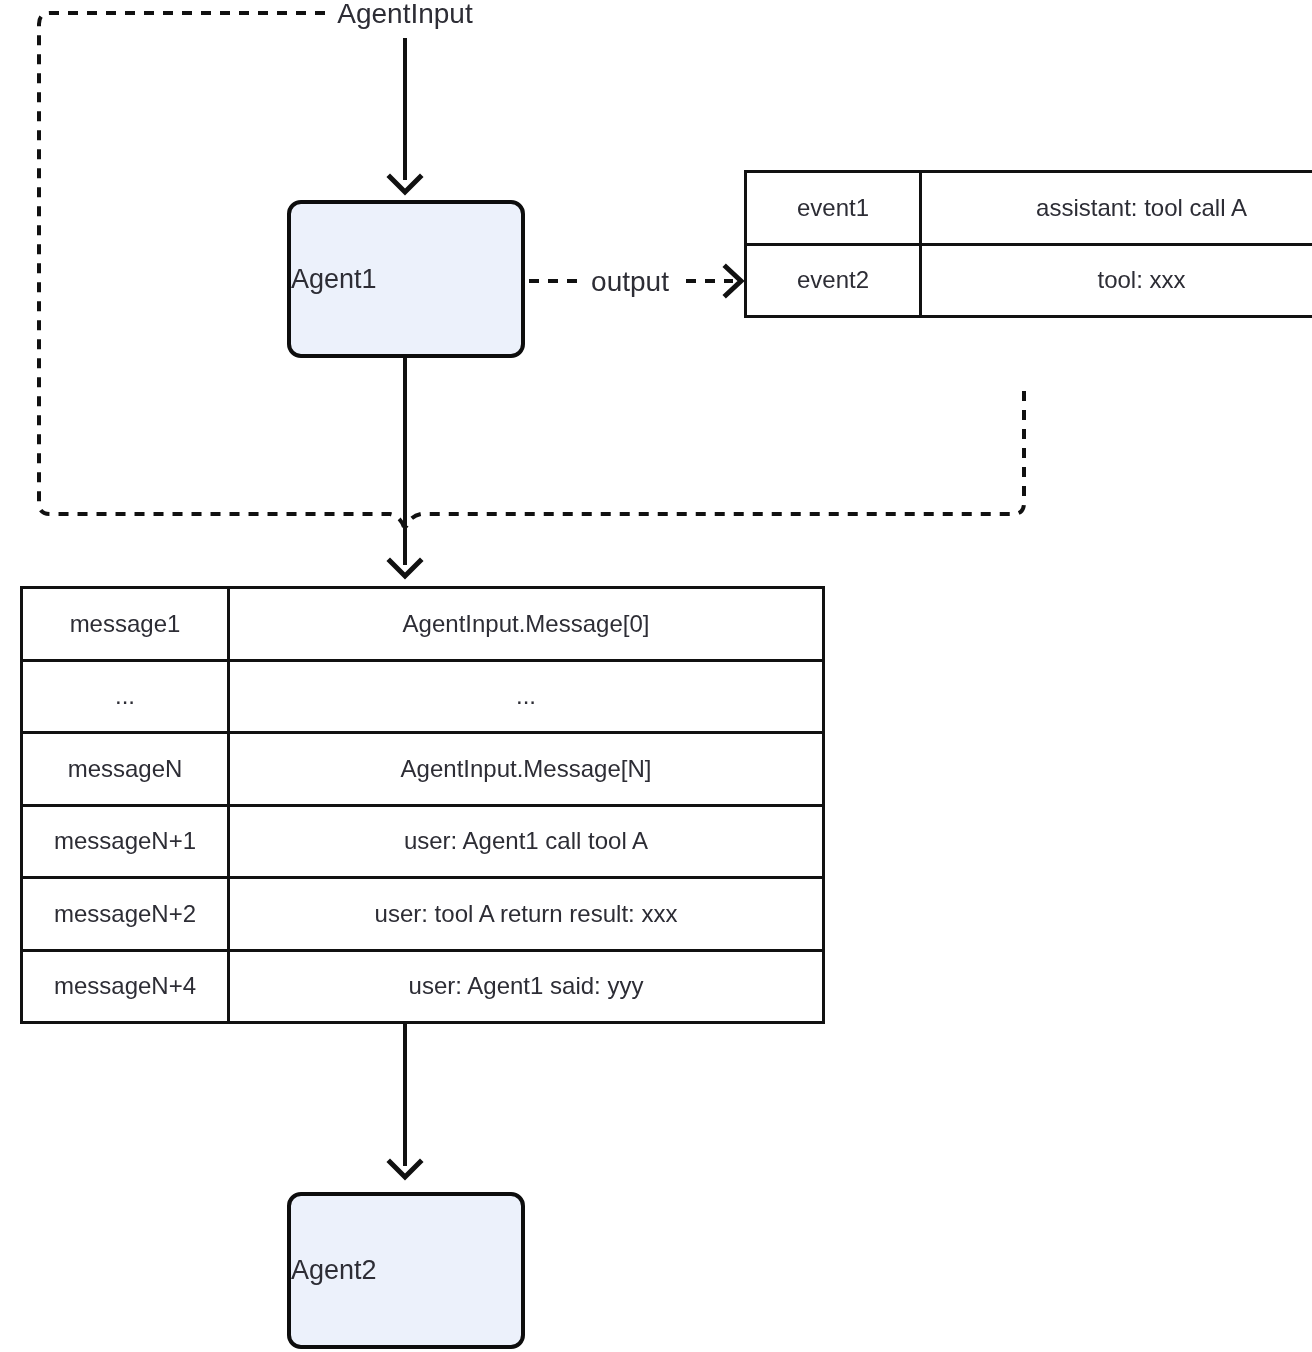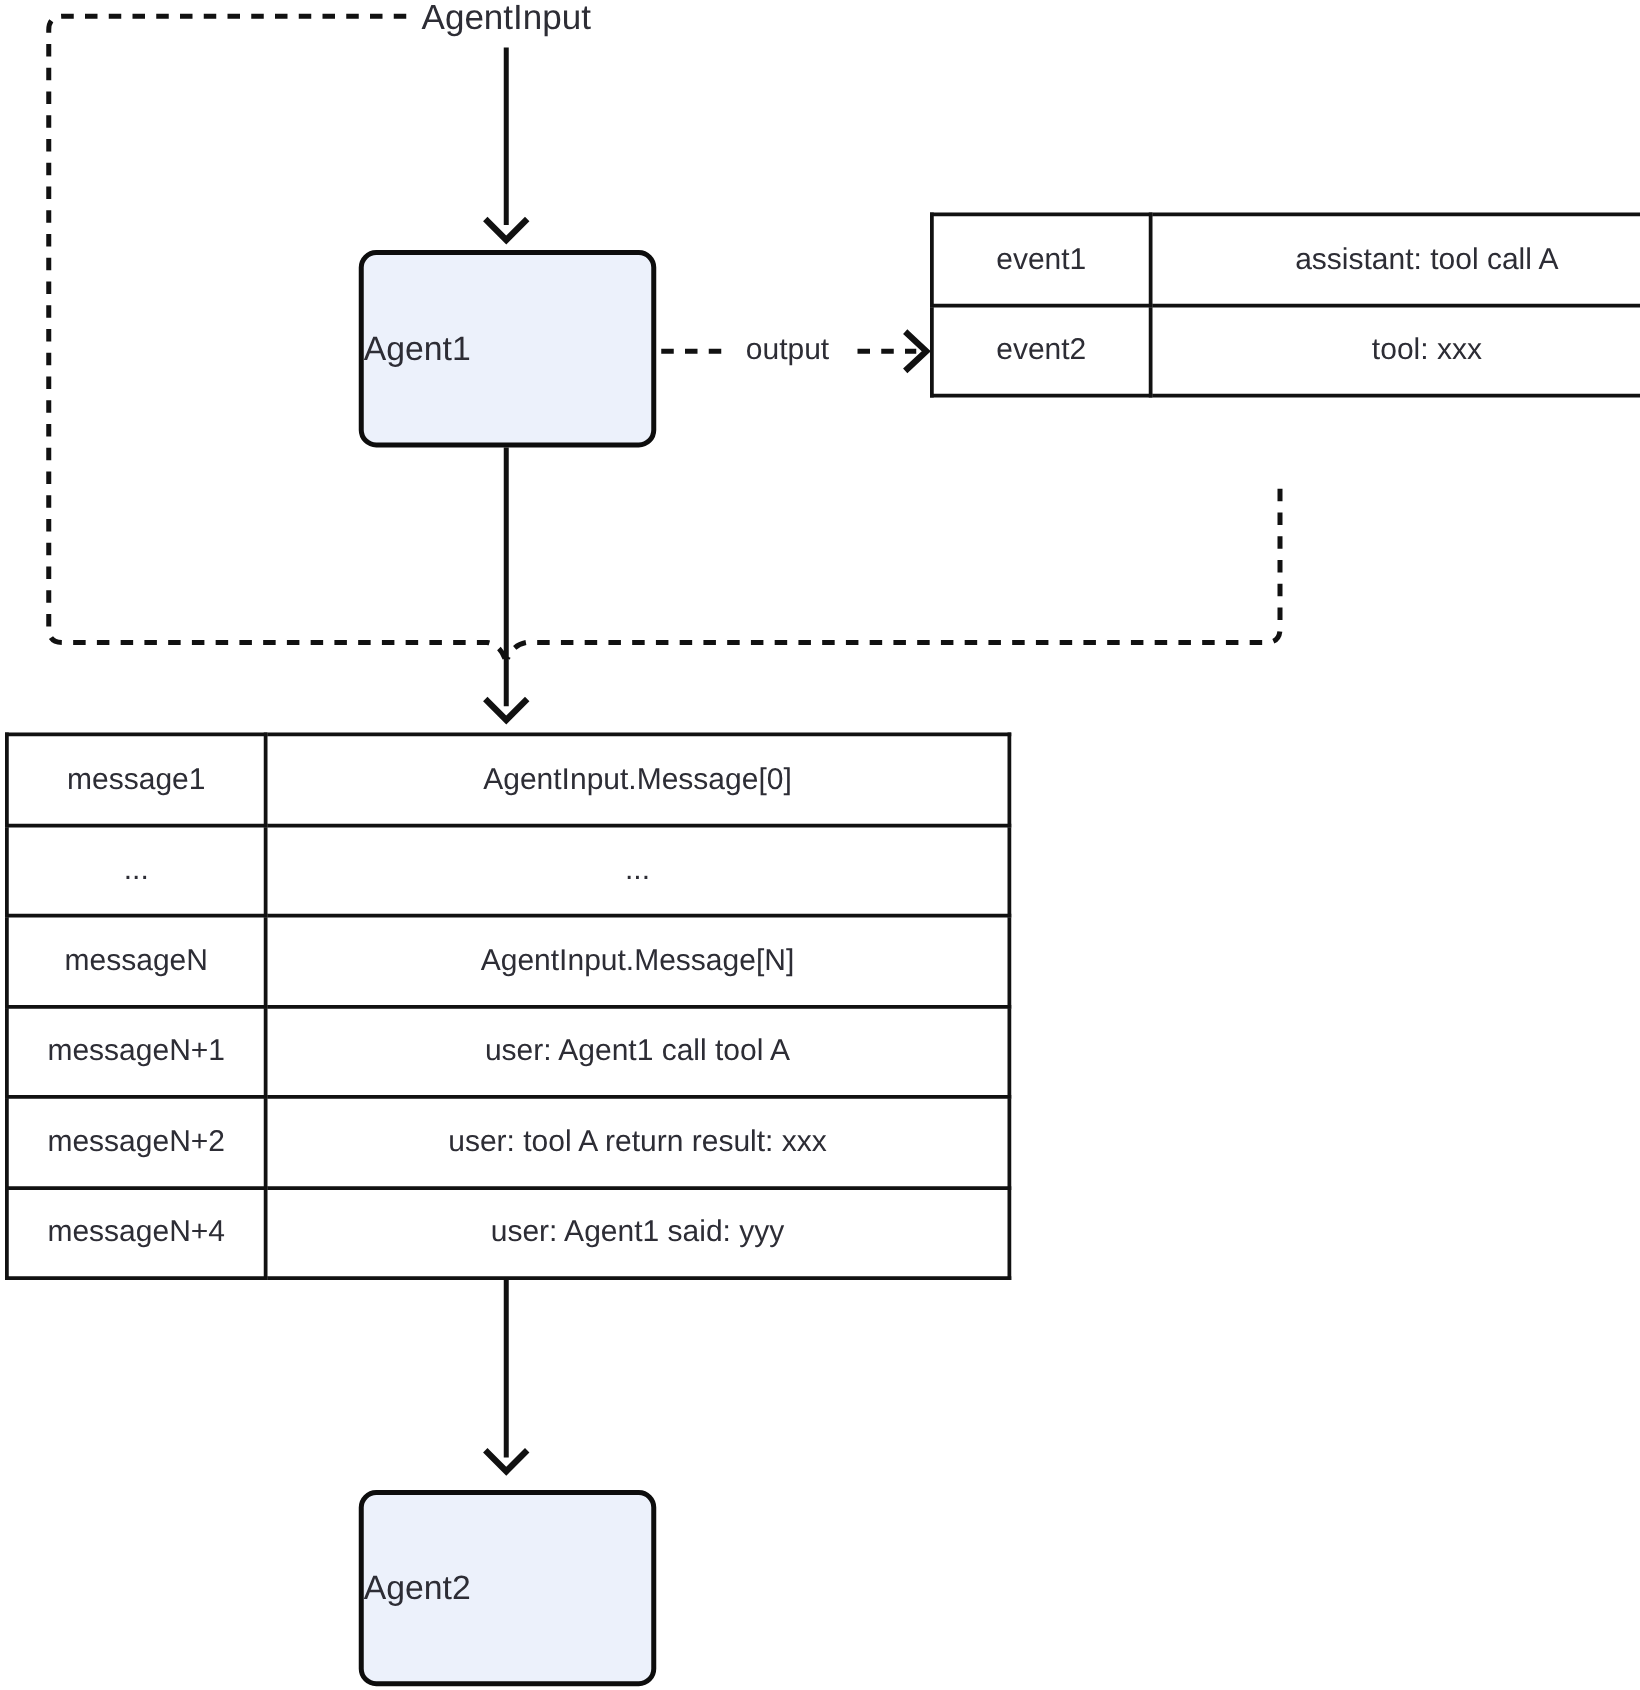--- a/index.html
+++ b/index.html
@@ -37,21 +37,21 @@
     display: flex;
     align-items: center;
     justify-content: flex-start;
     font-size: 27px;
   }
   .node-agent1 { left: 287px; top: 200px; width: 238px; height: 158px; }
   .node-agent2 { left: 287px; top: 1192px; width: 238px; height: 157px; }
 
   .floating-label { position: absolute; white-space: nowrap; }
   .label-agentinput { left: 405px; top: -2px; transform: translateX(-50%); font-size: 28px; }
-  .label-output    { left: 630px; top: 266px; transform: translateX(-50%); font-size: 24px; }
+  .label-output    { left: 630px; top: 266px; transform: translateX(-50%); font-size: 28px; }
 
   table.tbl {
     position: absolute;
     border-collapse: collapse;
     table-layout: fixed;
     background: var(--background);
   }
   table.tbl td {
     border: 3px solid var(--line);
     text-align: center;
@@ -59,21 +59,21 @@
     font-size: 24px;
     color: var(--text);
     padding: 0;
     overflow: hidden;
   }
   table.events { left: 744px; top: 170px; width: 562px; padding-left: 20px; }
   table.events tr { height: 72.6px; }
   table.events td.col-key { width: 175px; }
   table.events td.col-val { width: 442px; }
 
-  table.messages { left: 4px; top: 586px; width: 802px; }
+  table.messages { left: 20px; top: 586px; width: 802px; }
   table.messages tr { height: 72.5px; }
   table.messages td.col-key { width: 207px; }
   table.messages td.col-val { width: 595px; }
 </style>
 </head>
 <body>
 
 <div class="canvas">
 
   <svg class="connectors" viewBox="0 0 1312 1352" xmlns="http://www.w3.org/2000/svg">

